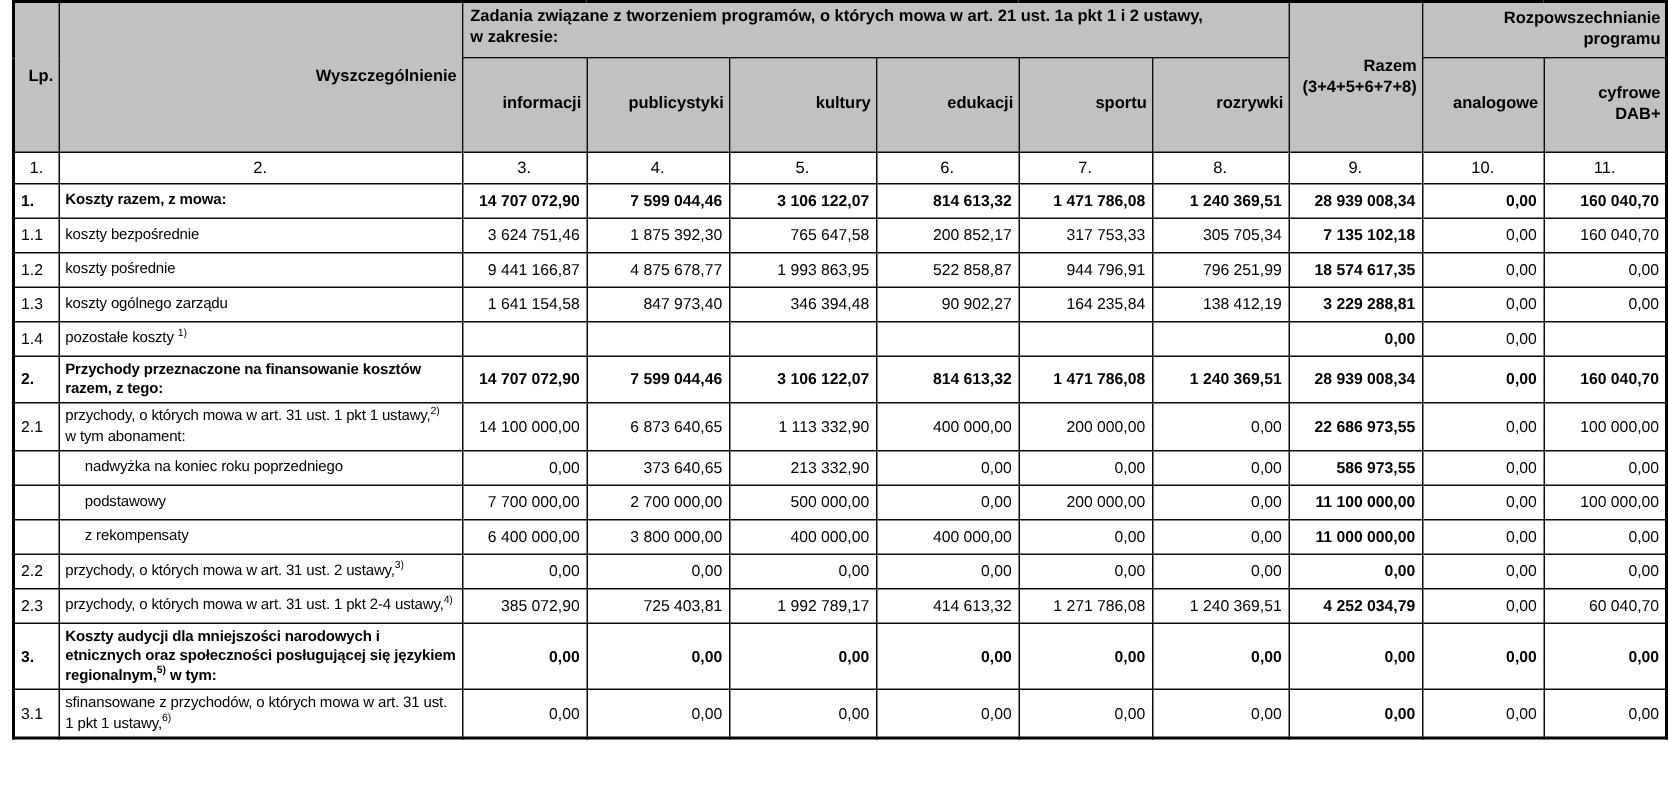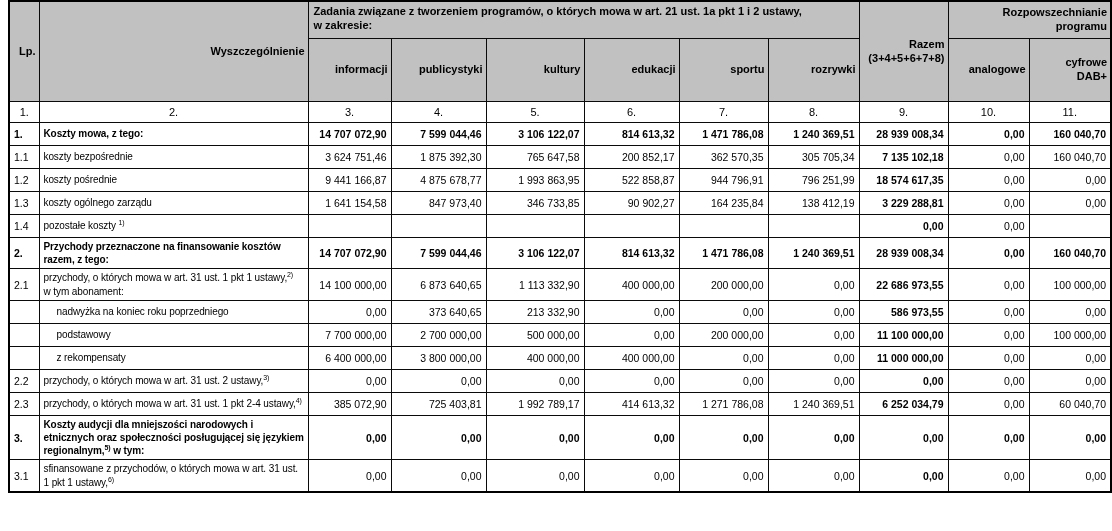--- a/index.html
+++ b/index.html
@@ -83,39 +83,39 @@
           <td>7.</td>
           <td>8.</td>
           <td>9.</td>
           <td>10.</td>
           <td>11.</td>
         </tr>
     </thead>
     <tbody id="table-body">
         <tr class="boldrow">
           <td class="lp">1.</td>
-          <td class="label">Koszty  mowa, z tego:</td>
+          <td class="label">Koszty  razem, z mowa:</td>
           <td class="num">14 707 072,90</td>
           <td class="num">7 599 044,46</td>
           <td class="num">3 106 122,07</td>
           <td class="num">814 613,32</td>
           <td class="num">1 471 786,08</td>
           <td class="num">1 240 369,51</td>
           <td class="num b">28 939 008,34</td>
           <td class="num">0,00</td>
           <td class="num">160 040,70</td>
         </tr>
         <tr>
           <td class="lp">1.1</td>
           <td class="label">koszty bezpośrednie</td>
           <td class="num">3 624 751,46</td>
           <td class="num">1 875 392,30</td>
           <td class="num">765 647,58</td>
           <td class="num">200 852,17</td>
-          <td class="num">362 570,35</td>
+          <td class="num">317 753,33</td>
           <td class="num">305 705,34</td>
           <td class="num b">7 135 102,18</td>
           <td class="num">0,00</td>
           <td class="num">160 040,70</td>
         </tr>
         <tr>
           <td class="lp">1.2</td>
           <td class="label">koszty pośrednie</td>
           <td class="num">9 441 166,87</td>
           <td class="num">4 875 678,77</td>
@@ -125,21 +125,21 @@
           <td class="num">796 251,99</td>
           <td class="num b">18 574 617,35</td>
           <td class="num">0,00</td>
           <td class="num">0,00</td>
         </tr>
         <tr>
           <td class="lp">1.3</td>
           <td class="label">koszty ogólnego zarządu</td>
           <td class="num">1 641 154,58</td>
           <td class="num">847 973,40</td>
-          <td class="num">346 733,85</td>
+          <td class="num">346 394,48</td>
           <td class="num">90 902,27</td>
           <td class="num">164 235,84</td>
           <td class="num">138 412,19</td>
           <td class="num b">3 229 288,81</td>
           <td class="num">0,00</td>
           <td class="num">0,00</td>
         </tr>
         <tr>
           <td class="lp">1.4</td>
           <td class="label">pozostałe koszty <sup>1)</sup></td>
@@ -233,21 +233,21 @@
         </tr>
         <tr>
           <td class="lp">2.3</td>
           <td class="label">przychody, o których mowa w art. 31 ust. 1 pkt 2-4 ustawy,<sup>4)</sup></td>
           <td class="num">385 072,90</td>
           <td class="num">725 403,81</td>
           <td class="num">1 992 789,17</td>
           <td class="num">414 613,32</td>
           <td class="num">1 271 786,08</td>
           <td class="num">1 240 369,51</td>
-          <td class="num b">6 252 034,79</td>
+          <td class="num b">4 252 034,79</td>
           <td class="num">0,00</td>
           <td class="num">60 040,70</td>
         </tr>
         <tr class="boldrow">
           <td class="lp">3.</td>
           <td class="label">Koszty audycji dla mniejszości narodowych i etnicznych oraz społeczności posługującej się językiem regionalnym,<sup>5)</sup> w tym:</td>
           <td class="num">0,00</td>
           <td class="num">0,00</td>
           <td class="num">0,00</td>
           <td class="num">0,00</td>

